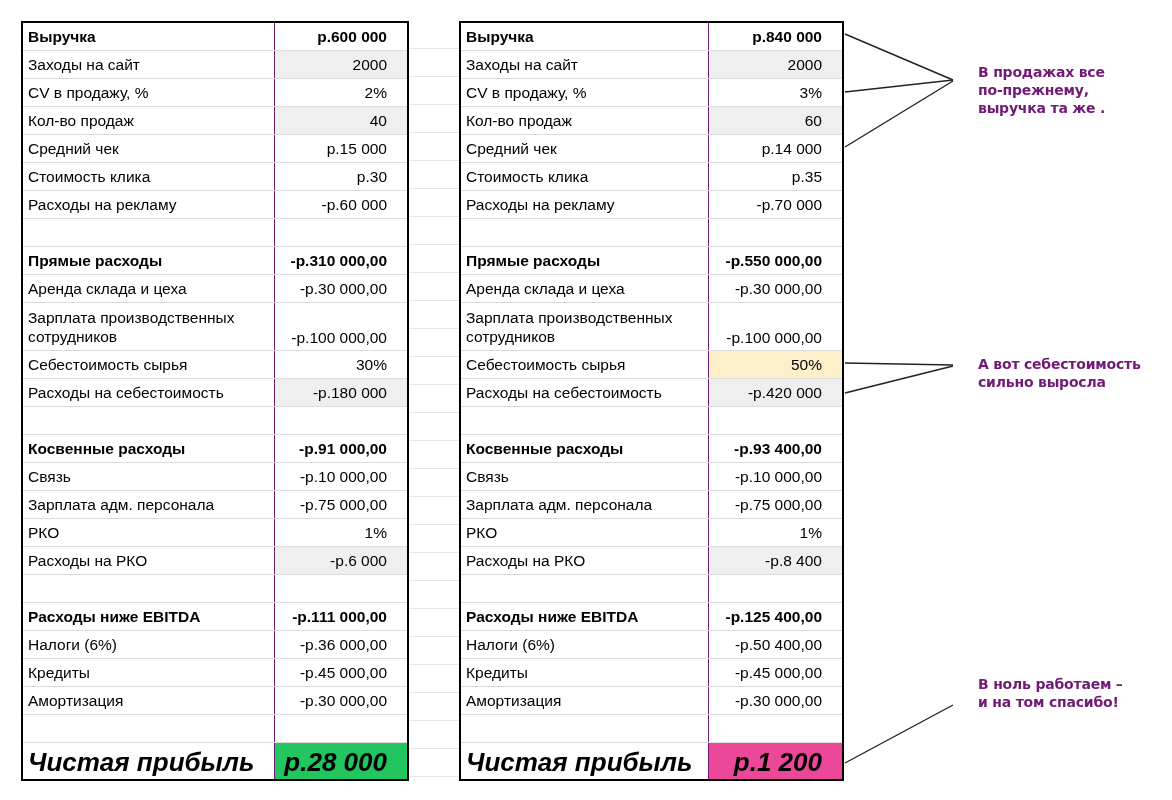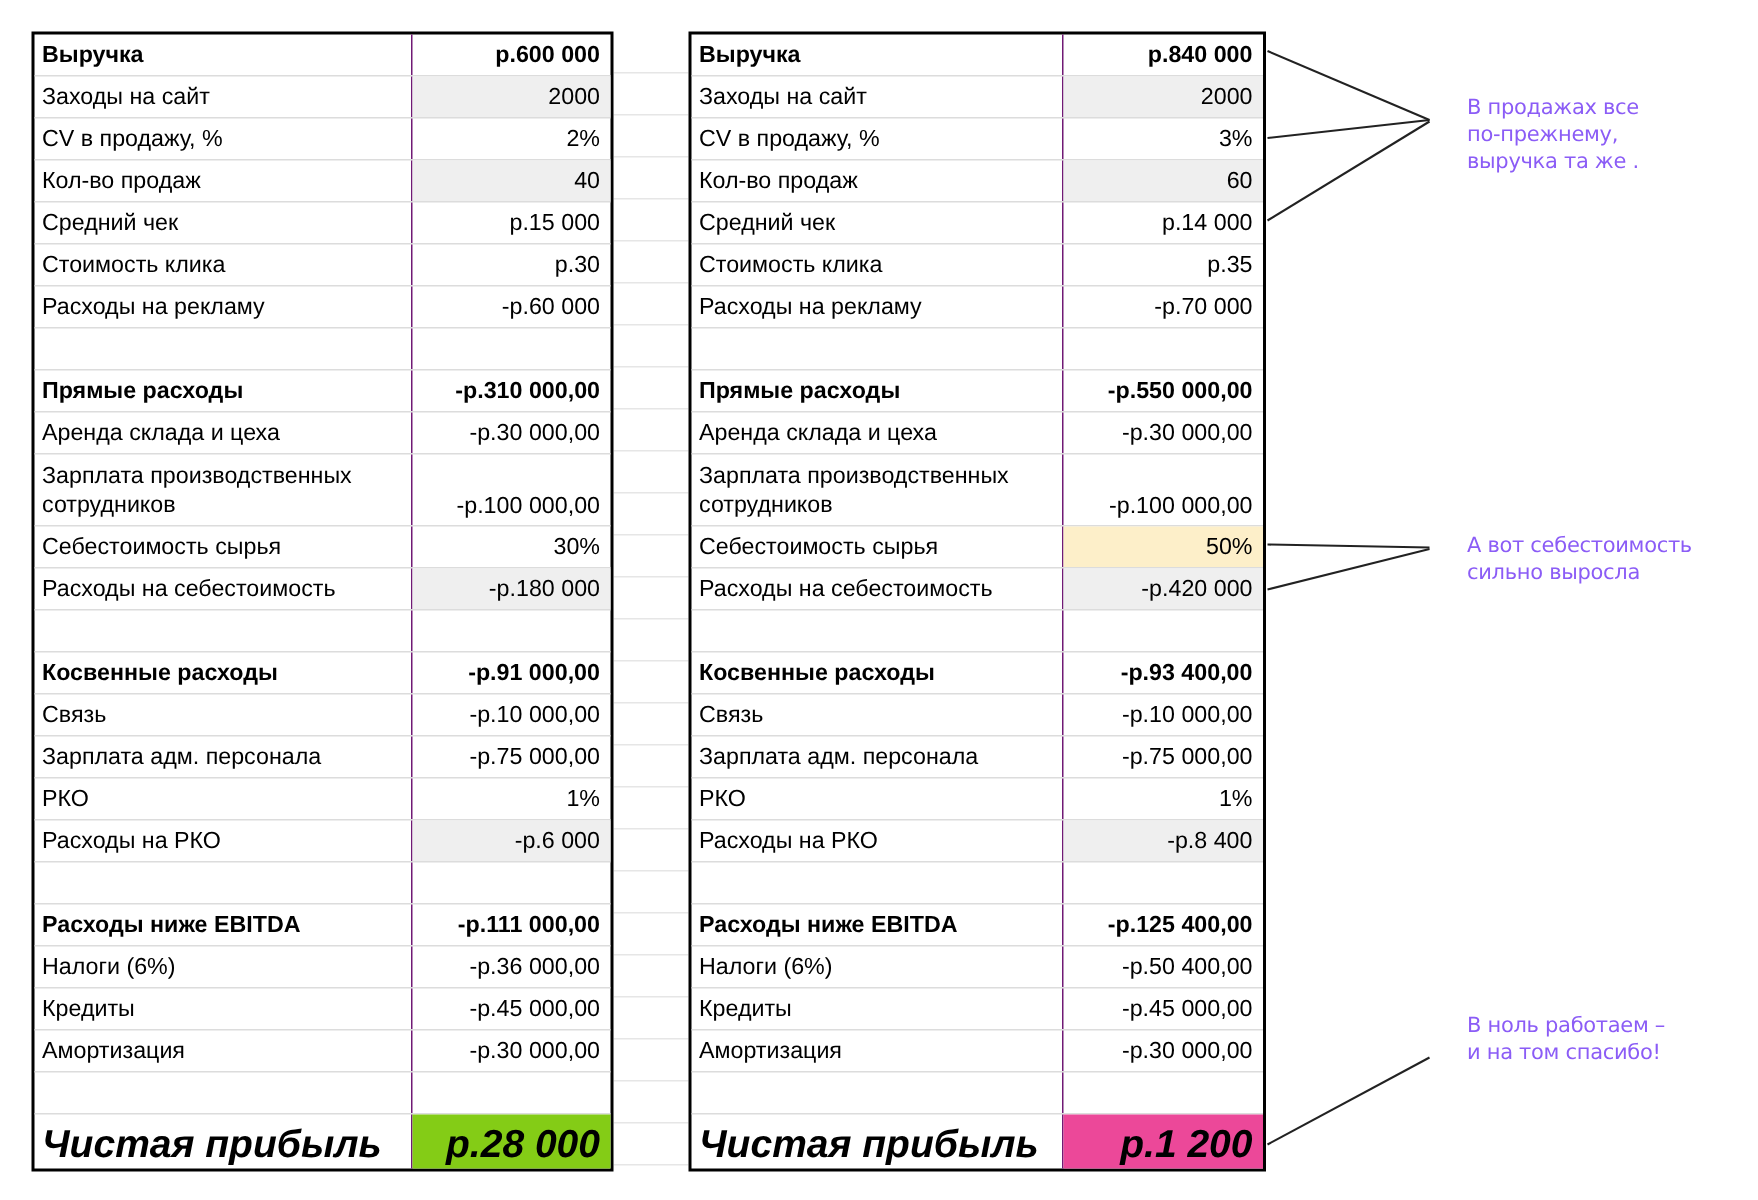--- a/index.html
+++ b/index.html
@@ -12,35 +12,35 @@
     .table.right { left: 459px; width: 385px; }
 
     .row { display: flex; height: 28px; border-bottom: 1px solid #dcdcdc; box-sizing: border-box; }
     .row.tall { height: 48px; }
     .row.final { height: 36px; border-bottom: none; font-style: italic; }
     .cell { box-sizing: border-box; font-size: 15.5px; line-height: 27px; white-space: nowrap; overflow: hidden; }
     .row.tall .cell { line-height: 19px; padding-top: 5px; }
     .cell.label { padding-left: 5px; border-right: 1px solid #701a75; }
     .table.left .cell.label { width: 252px; }
     .table.right .cell.label { width: 248px; }
-    .cell.value { flex: 1; text-align: right; padding-right: 7px; }
+    .cell.value { flex: 1; text-align: right; padding-right: 20px; }
     .row.tall .cell.value { display: flex; align-items: flex-end; justify-content: flex-end; padding-bottom: 3px; padding-top: 0; }
     .row.tall .cell.label { white-space: normal; }
     .row.bold .cell { font-weight: bold; }
     .row.final .cell { font-size: 26px; font-weight: bold; line-height: 38px; }
     .cell.gray { background: #efefef; }
     .cell.yellow { background: #fdefc9; }
-    .cell.green { background: #84cc16; }
+    .cell.green { background: #22c55e; }
     .cell.red { background: #ec4899; }
 
     .gap-grid { position: absolute; left: 409px; top: 21px; width: 50px; height: 757px; }
     .gap-grid div { height: 28px; border-bottom: 1px solid #e6e6e6; box-sizing: border-box; }
 
     .annotations { position: absolute; left: 0; top: 0; width: 1172px; height: 800px; pointer-events: none; }
-    .note { position: absolute; left: 978px; font-weight: normal; font-size: 14px; line-height: 18px; color: #8b5cf6; font-family: "DejaVu Sans", sans-serif; letter-spacing: -0.2px; }
+    .note { position: absolute; left: 978px; font-weight: bold; font-size: 14px; line-height: 18px; color: #701a75; font-family: "DejaVu Sans", sans-serif; letter-spacing: -0.2px; }
     .note span { display: block; }
   </style>
 </head>
 <body>
 
 <div class="sheet">
 
   <div class="gap-grid" id="gap-grid">
       <div></div>
       <div></div>

